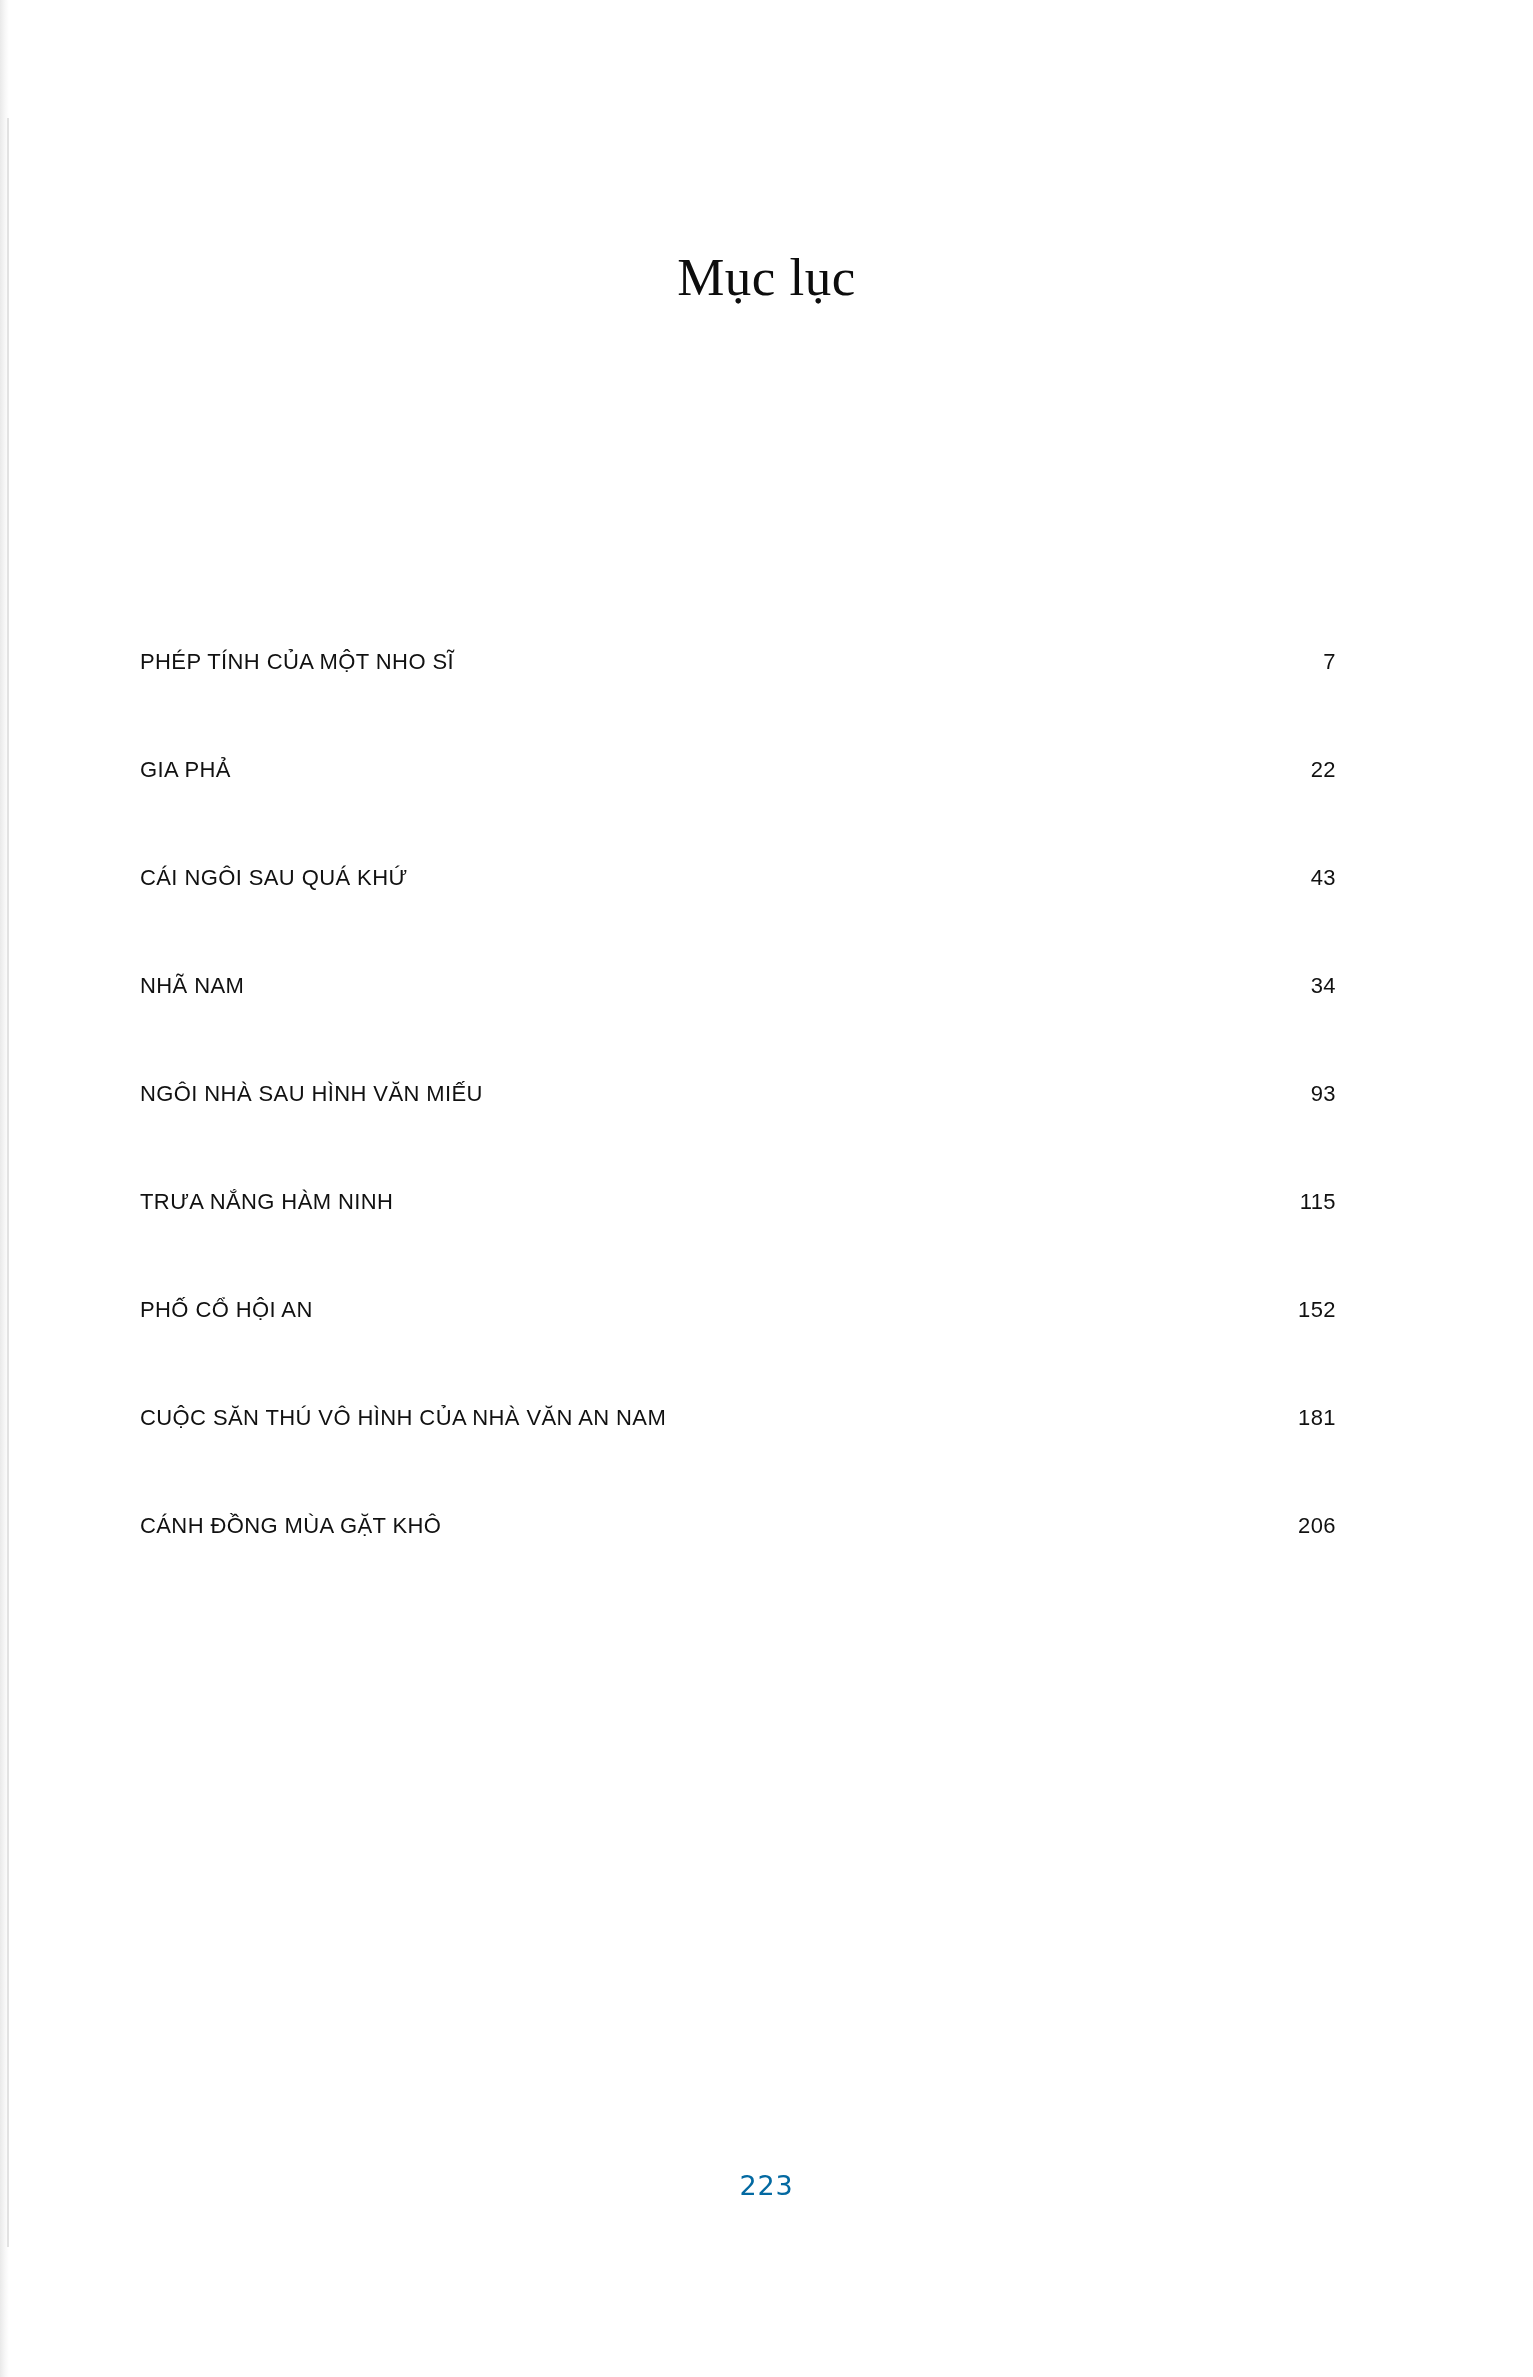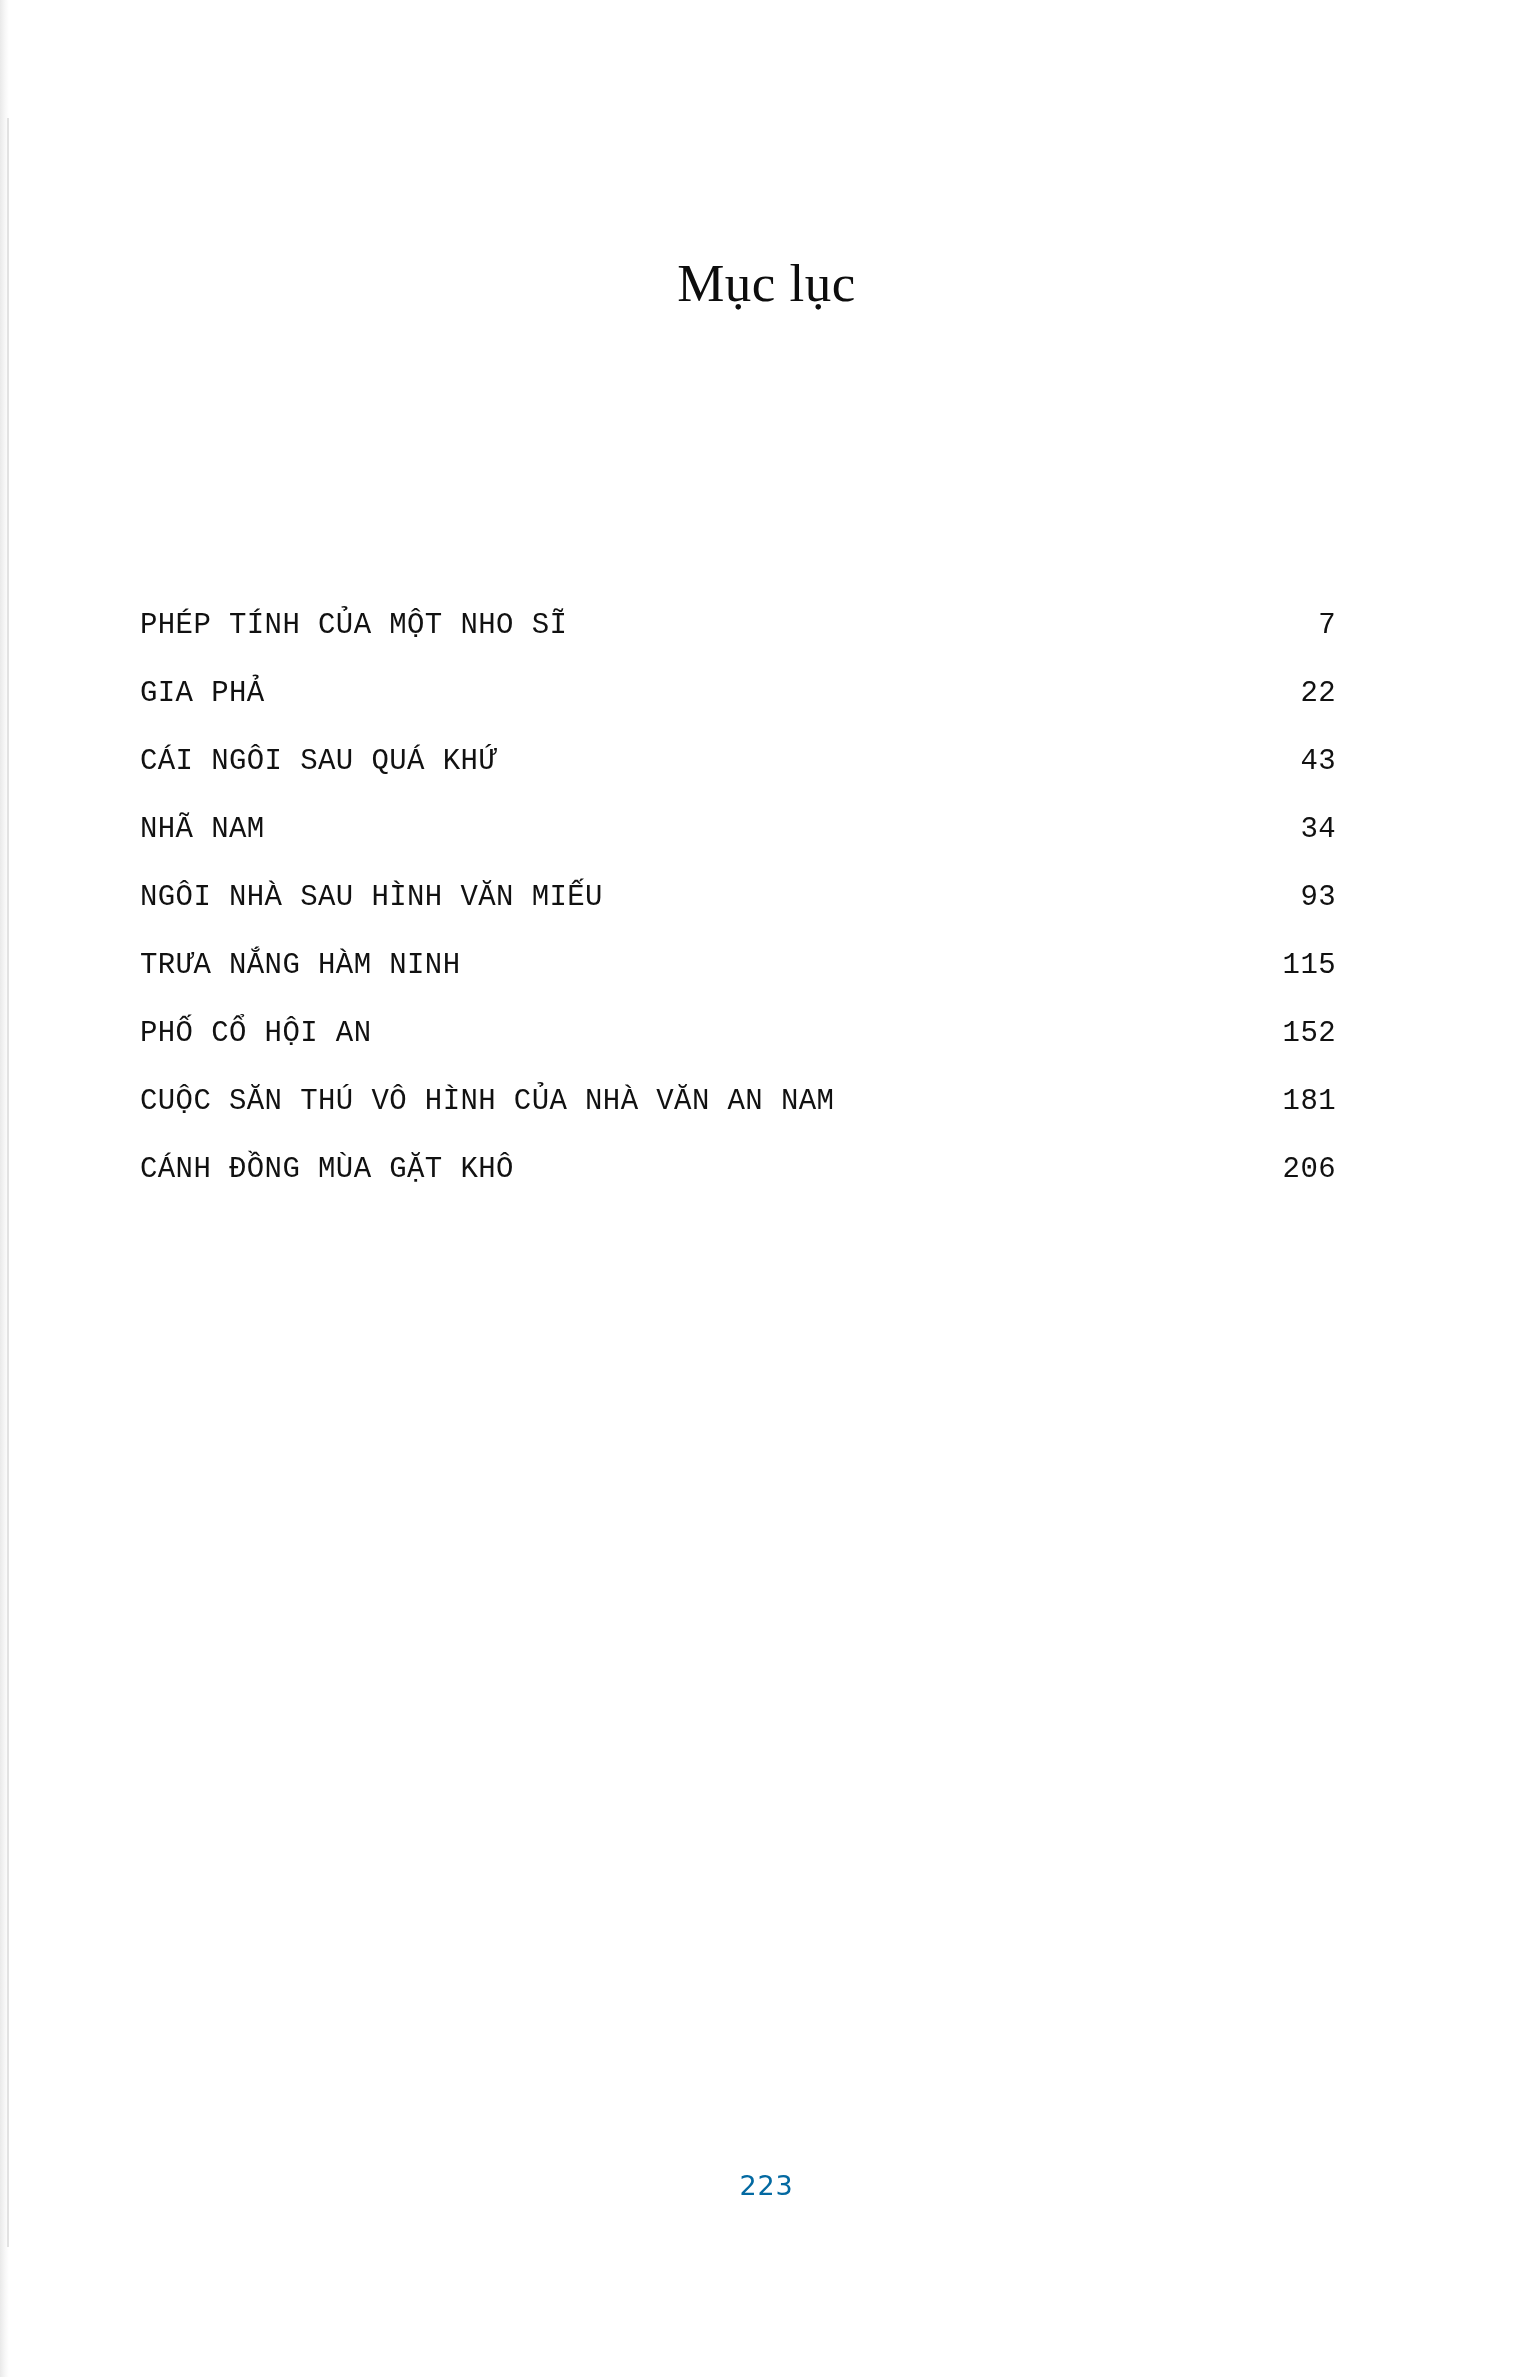--- a/index.html
+++ b/index.html
@@ -27,45 +27,46 @@
   .scan-edge-line {
     position: absolute;
     left: 7.2px;
     top: 118px;
     width: 1.8px;
     height: 2129px;
     background: #e2e2e2;
   }
   .title {
     position: absolute;
-    top: 253px;
+    top: 247px;
     left: 0;
     width: 1533px;
     text-align: center;
     font-size: 53px;
     letter-spacing: 0.5px;
     color: #0d0d0d;
     font-family: "Liberation Serif", serif;
   }
   .toc {
     position: absolute;
     top: 609px;
     left: 140px;
     width: 1196px;
   }
   .toc-row {
     display: flex;
     align-items: baseline;
     width: 100%;
     height: 68px;
-    font-family: Liberation Mono, monospace;
-    font-size: 29px;
+    font-family: Liberation Sans, sans-serif;
+    font-size: 22px;
     color: #111111;
     letter-spacing: 0.4px;
     white-space: nowrap;
+    margin-top: 40px;
   }
   .toc-label {
     flex: 0 0 auto;
     padding-right: 11px;
   }
   .toc-leader {
     flex: 1 1 auto;
     position: relative;
     height: 0.9px;
     overflow: hidden;

